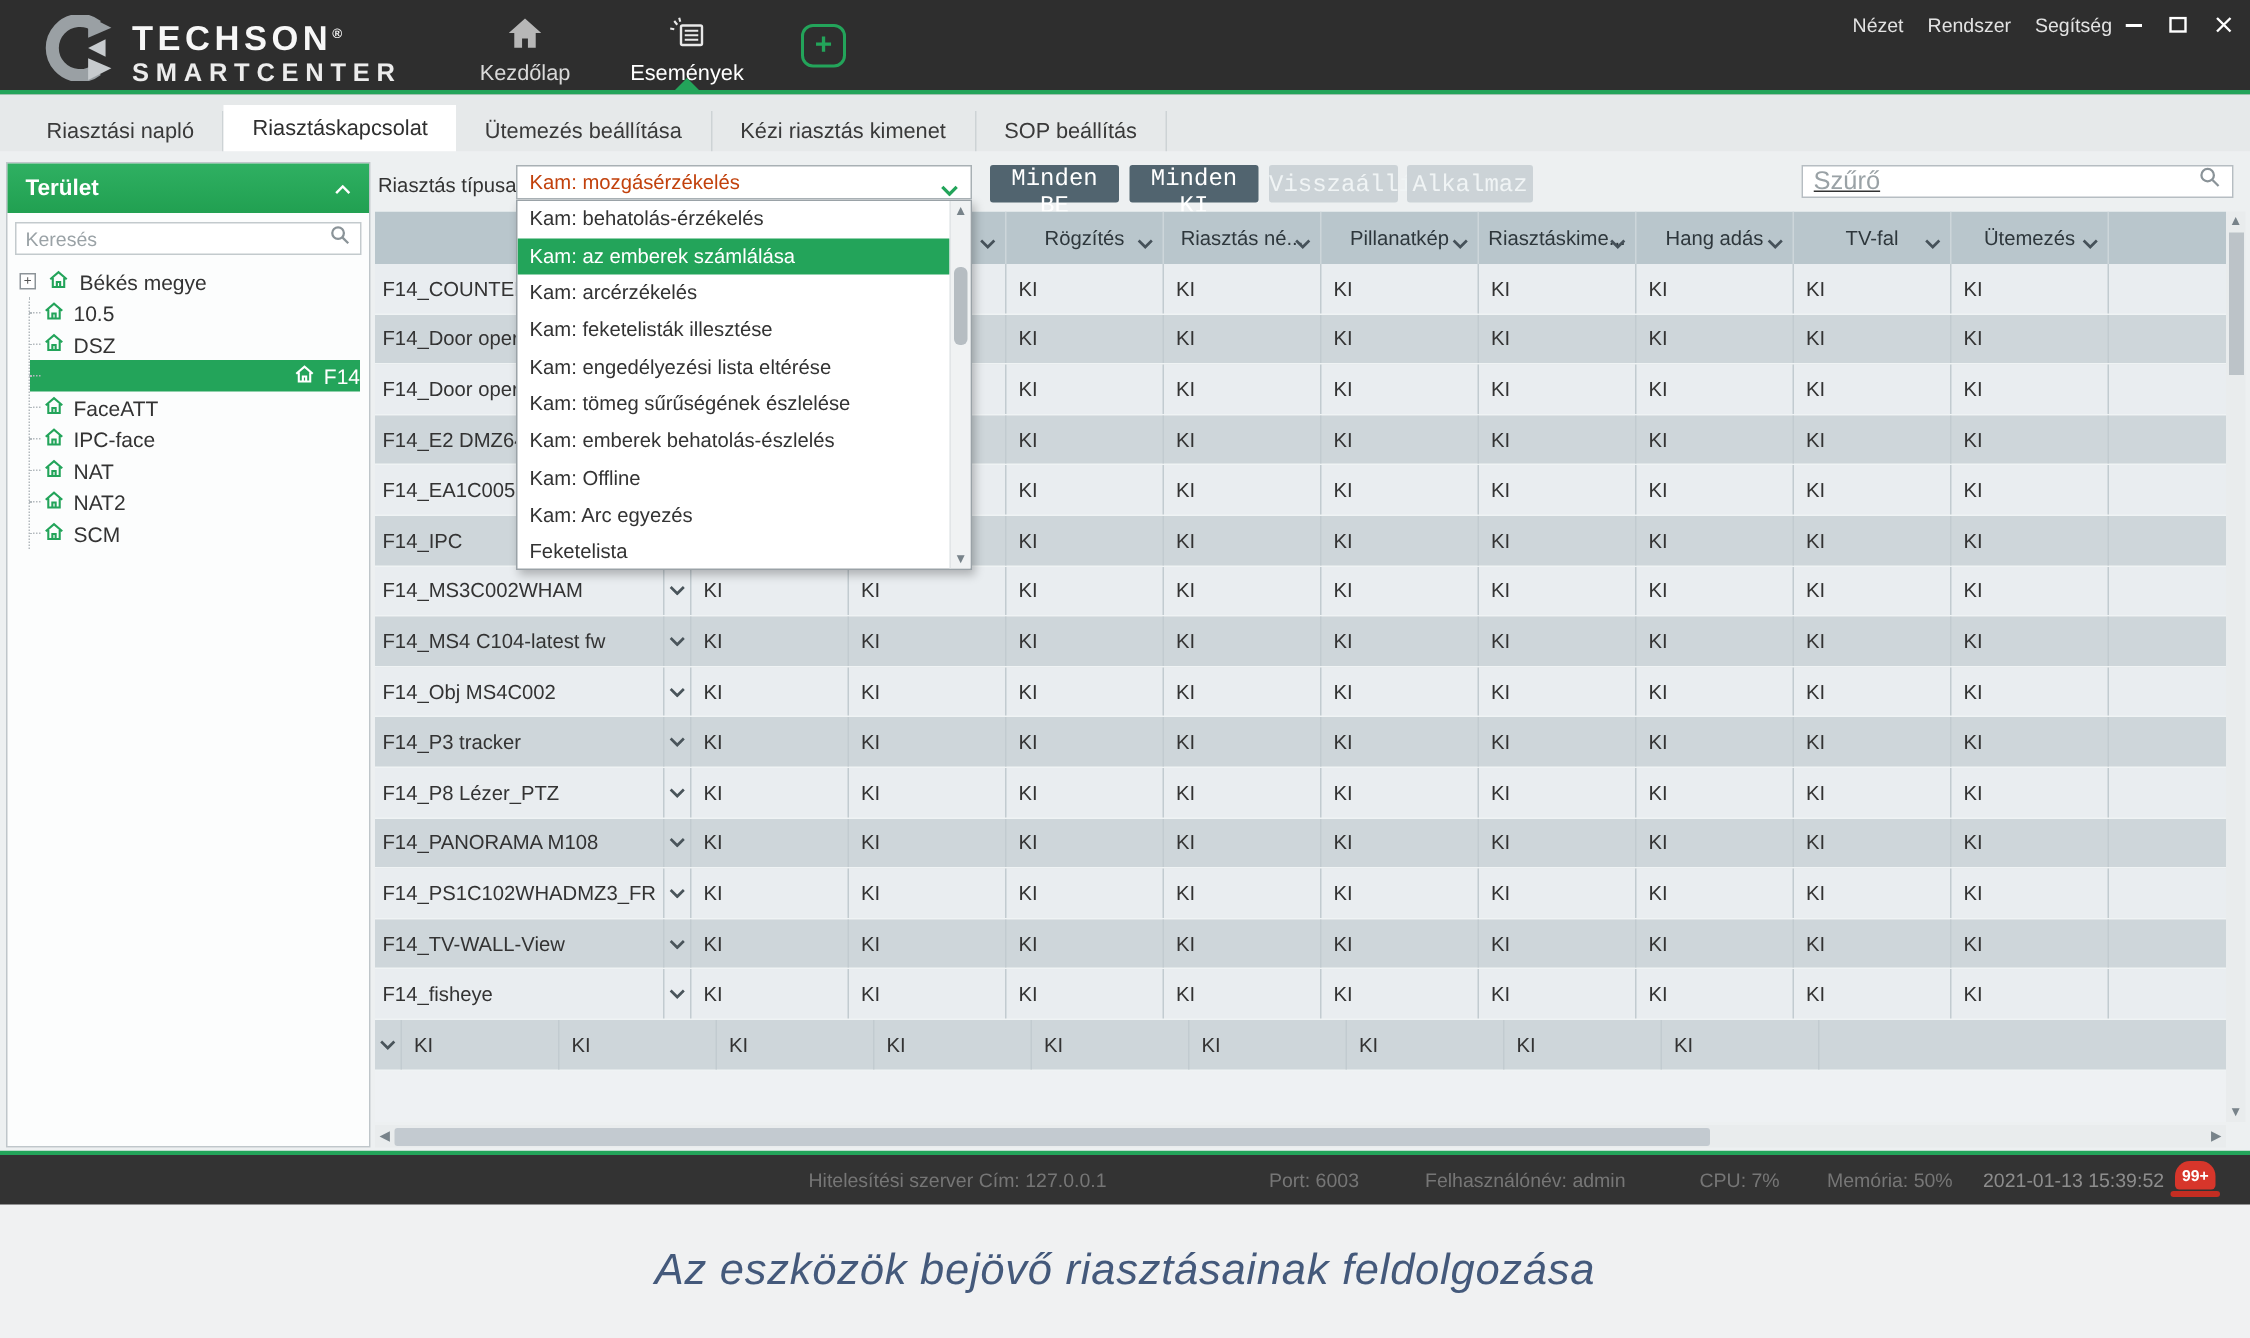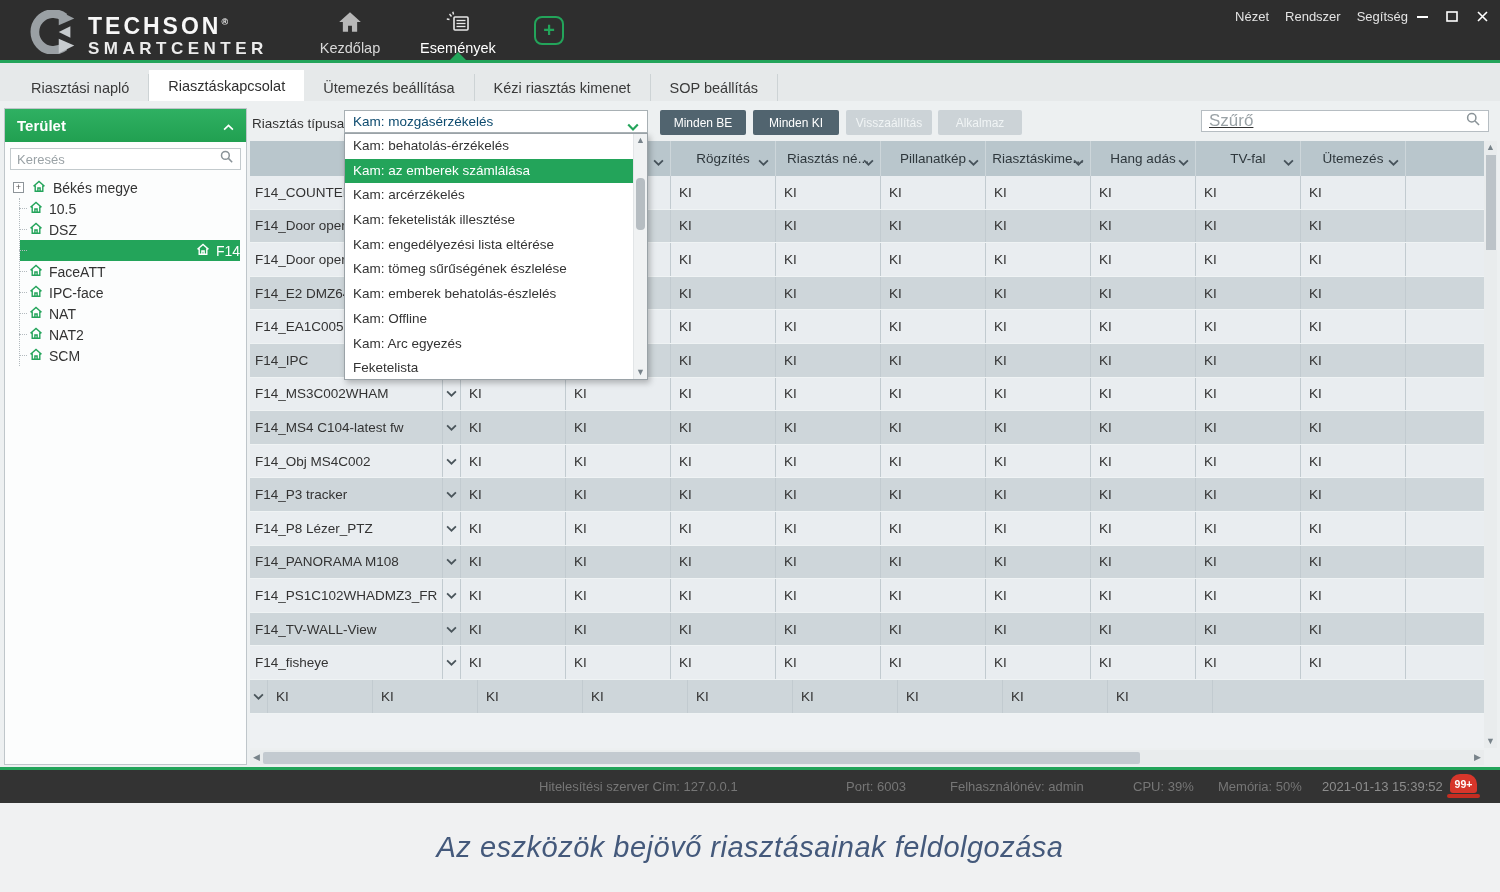--- a/index.html
+++ b/index.html
@@ -54,21 +54,21 @@
   .tree-item { height:21px; display:flex; align-items:center; margin-right:6px; padding-left:9px; position:relative; cursor:pointer; }
   .tree-item::before { content:""; position:absolute; left:-1px; top:10px; width:8px; border-top:1px dotted #b3babe; }
   .tree-item .tlabel { margin-left:6px; }
   .tree-item.selected { background:#23a45a; color:#fff;justify-content:flex-end; }
 
   
   .main { position:absolute; left:250px; top:7px; width:1247px; height:657px; }
   .toolbar { position:relative; height:33px; }
   .type-label { position:absolute; left:2px; top:8px; font-size:13.5px; color:#333; }
   .btn { position:absolute; top:2px; height:25px; border:none; border-radius:2px; background:#51646f; color:#fff;
-         font-size:12px; font-family:Liberation Sans, sans-serif; cursor:pointer; }
+         font-size:16px; font-family:Liberation Mono, monospace; cursor:pointer; }
   .btn.disabled { background:#ccd3d7; color:#f0f4f5; cursor:default; }
   .btn:nth-of-type(1){ left:410px; width:86px; }
   .btn:nth-of-type(2){ left:503px; width:86px; }
   .btn:nth-of-type(3){ left:596px; width:86px; }
   .btn:nth-of-type(4){ left:688px; width:84px; }
   .filter-box { position:absolute; right:8px; top:2px; width:288px; height:22px; background:#fff; border:1px solid #b6bdc2;
                 display:flex; align-items:center; padding:0 7px; }
   .filter-box input { flex:1; border:none; outline:none; font-size:17px; color:#333; background:transparent; font-family:"Liberation Sans",sans-serif;text-decoration:underline; }
   .filter-box input::placeholder { color:#9aa2a6; }
 
@@ -95,21 +95,21 @@
   .vscroll { position:absolute; right:0; top:33px; width:13px; height:607px; background:#e9eced; }
   .vscroll .arrow { position:absolute; left:0; width:13px; height:13px; display:flex; align-items:center; justify-content:center; cursor:pointer; }
   .vscroll .thumb { position:absolute; left:1.5px; top:14px; width:10px; height:95px; background:#bcc3c8; cursor:pointer; }
   .hscroll { position:absolute; left:0; bottom:0; width:1234px; height:15px; background:#e9eced; }
   .hscroll .arrow { position:absolute; top:0; width:13px; height:15px; display:flex; align-items:center; justify-content:center; cursor:pointer; }
   .hscroll .thumb { position:absolute; left:13px; top:1.5px; width:877px; height:12px; background:#c3cad0; border-radius:2px; cursor:pointer; }
   .sbar-glyph { font-size:9px; color:#78838a; line-height:9px; }
 
   
   .select-box { position:absolute; left:94px; top:2px; width:304px; height:23px; background:#fff; border:1px solid #a8b0b4;
-                display:flex; align-items:center; padding-left:8px; font-size:13.5px; color:#0c4a6e; cursor:pointer; z-index:30; }
+                display:flex; align-items:center; padding-left:8px; font-size:13.5px; color:#c2410c; cursor:pointer; z-index:30; }
   .select-box .schev { position:absolute; right:8px; top:8px; }
   .dd-list { position:absolute; left:94px; top:25px; width:304px; height:247px; background:#ffffff; border:1px solid #9aa2a7;
              box-shadow:2px 3px 6px rgba(0,0,0,0.25); z-index:29; overflow:hidden; }
   .dd-item { height:24.7px; line-height:24.7px; padding-left:8px; font-size:13.5px; color:#333; width:290px;
              white-space:nowrap; overflow:hidden; cursor:pointer; }
   .dd-item.selected { background:#23a45a; color:#fff; }
   .dd-scroll { position:absolute; right:0; top:0; bottom:0; width:14px; background:#f0f2f3; border-left:1px solid #e2e5e7; }
   .dd-scroll .arrow { position:absolute; left:0; width:13px; height:13px; display:flex; align-items:center; justify-content:center; cursor:pointer; }
   .dd-scroll .thumb { position:absolute; left:2px; top:44px; width:9px; height:52px; background:#b6bdc2; border-radius:4px; cursor:pointer; }
 
@@ -719,21 +719,21 @@
       </div>
     </div>
   </div>
 
   <div class="statusline"></div>
   <div class="statusbar">
     <div id="status-items" style="position:static;">
         <span class="status-item">Hitelesítési szerver Cím: 127.0.0.1</span>
         <span class="status-item">Port: 6003</span>
         <span class="status-item">Felhasználónév: admin</span>
-        <span class="status-item">CPU: 39%</span>
+        <span class="status-item">CPU: 7%</span>
         <span class="status-item">Memória: 50%</span>
         <span class="status-item">2021-01-13 15:39:52</span>
       </div>
     <div class="alarm-badge">99+</div>
     <div class="alarm-badge-bar"></div>
   </div>
 
   <div class="caption-area">
     <span class="caption">Az eszközök bejövő riasztásainak feldolgozása</span>
   </div>

